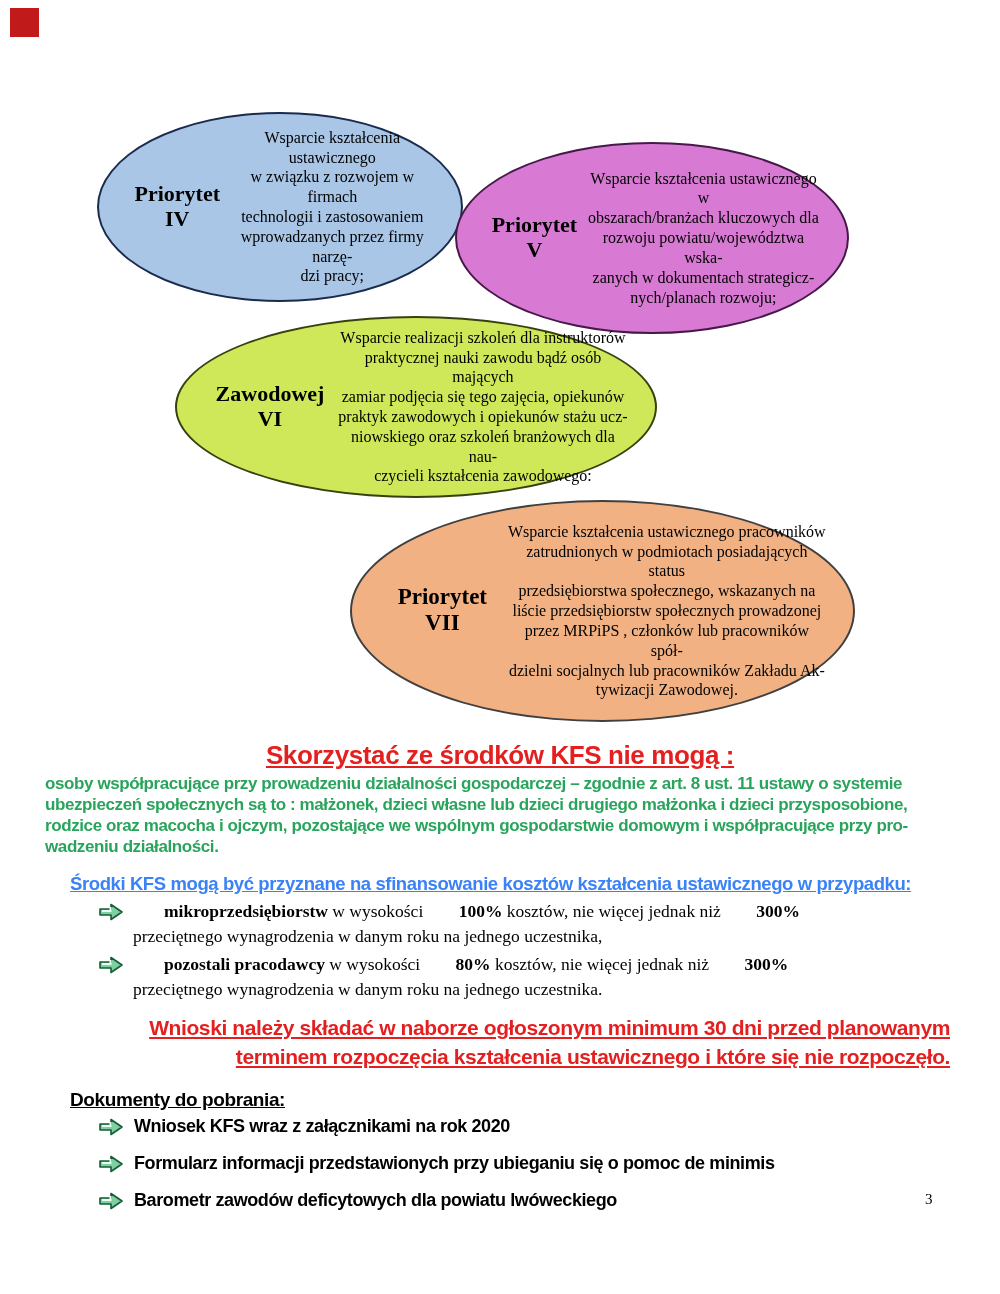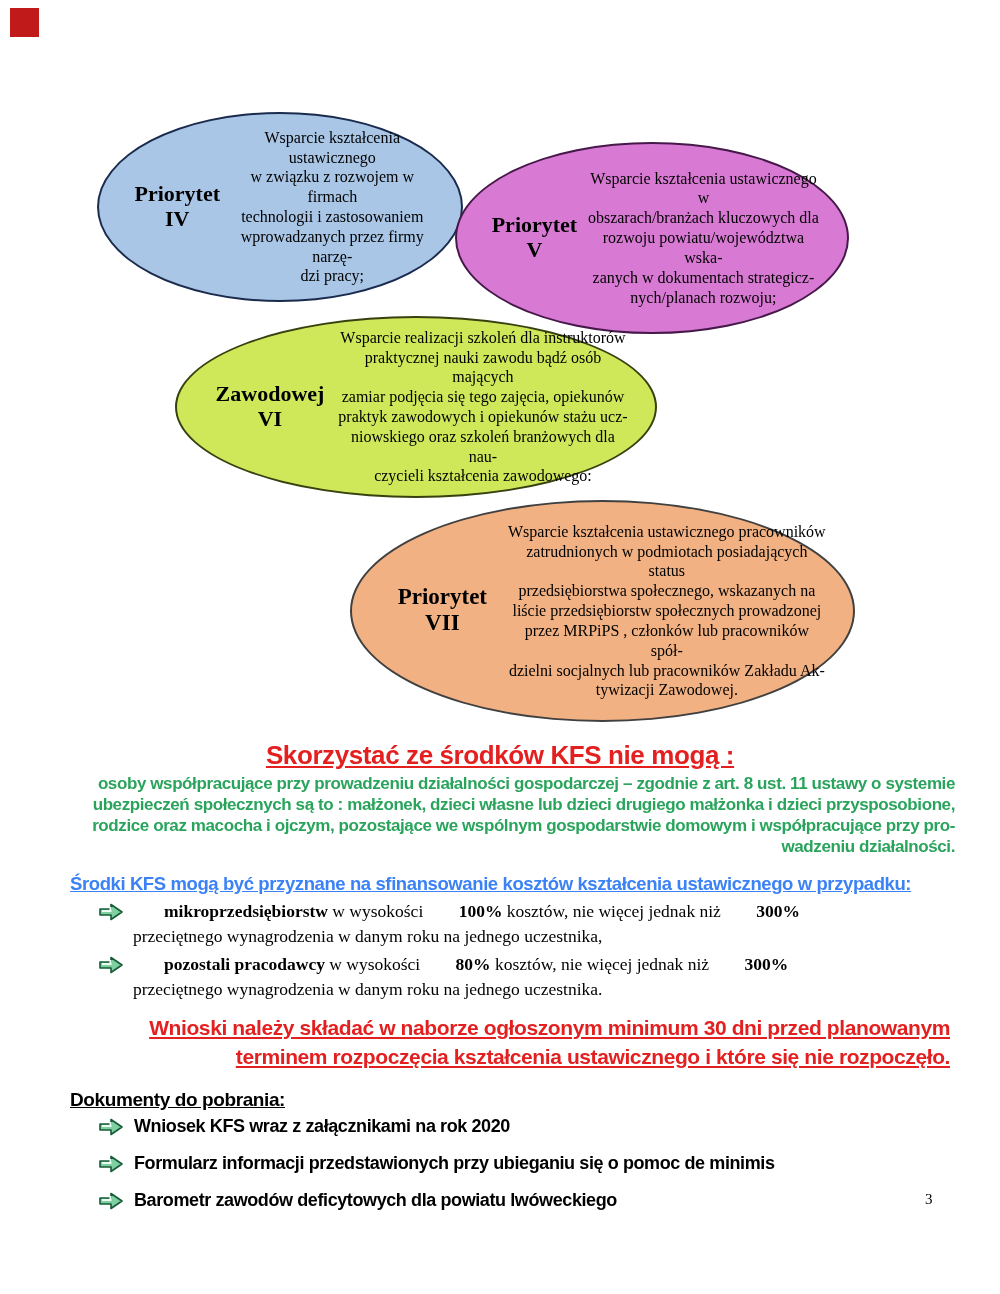--- a/index.html
+++ b/index.html
@@ -19,21 +19,21 @@
   .e2{left:455px;top:142px;width:394px;height:192px;background:#d87ad4;border:2px solid #47194a;}
   .e3{left:175px;top:316px;width:482px;height:182px;background:#cfe85a;border:2px solid #38400f;}
   .e4{left:350px;top:500px;width:505px;height:222px;background:#f1b183;border:2px solid #404040;}
   .e4 .e-title{font-size:23px;}
   .narrow{font-family:"Liberation Sans",sans-serif;letter-spacing:-0.4px;}
   .restriction-h{
     position:absolute;top:740px;left:0;width:1000px;text-align:center;
     color:#e41f1f;font-weight:bold;font-size:26px;text-decoration:underline;
   }
   .restriction-b{
-    position:absolute;top:773px;left:45px;width:910px;text-align:right;
+    position:absolute;top:773px;left:45px;width:910px;text-align:left;
     color:#2aa45c;font-weight:bold;font-size:17px;line-height:21px;white-space:pre-line;
   }
   .funding-h{
     position:absolute;top:873px;left:70px;font-weight:bold;font-size:18.5px;
     text-decoration:underline;color:#3b82f6;
   }
   .funding-list{position:absolute;top:899px;left:98px;width:850px;}
   .f-item{display:flex;gap:9px;margin-bottom:3px;font-family:"Liberation Serif",serif;font-size:17.5px;line-height:25px;}
   .f-lines{flex:1;}
   .arrow-wrap{flex:0 0 auto;margin-top:3px;}

